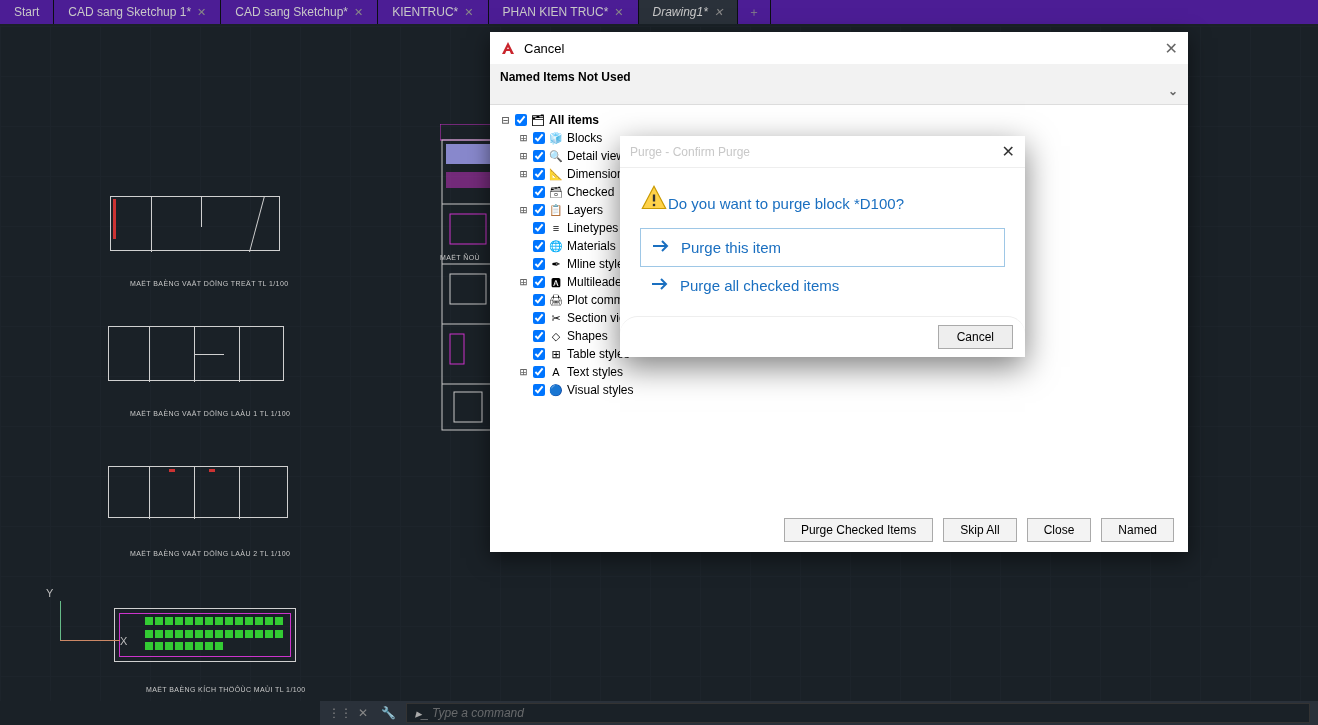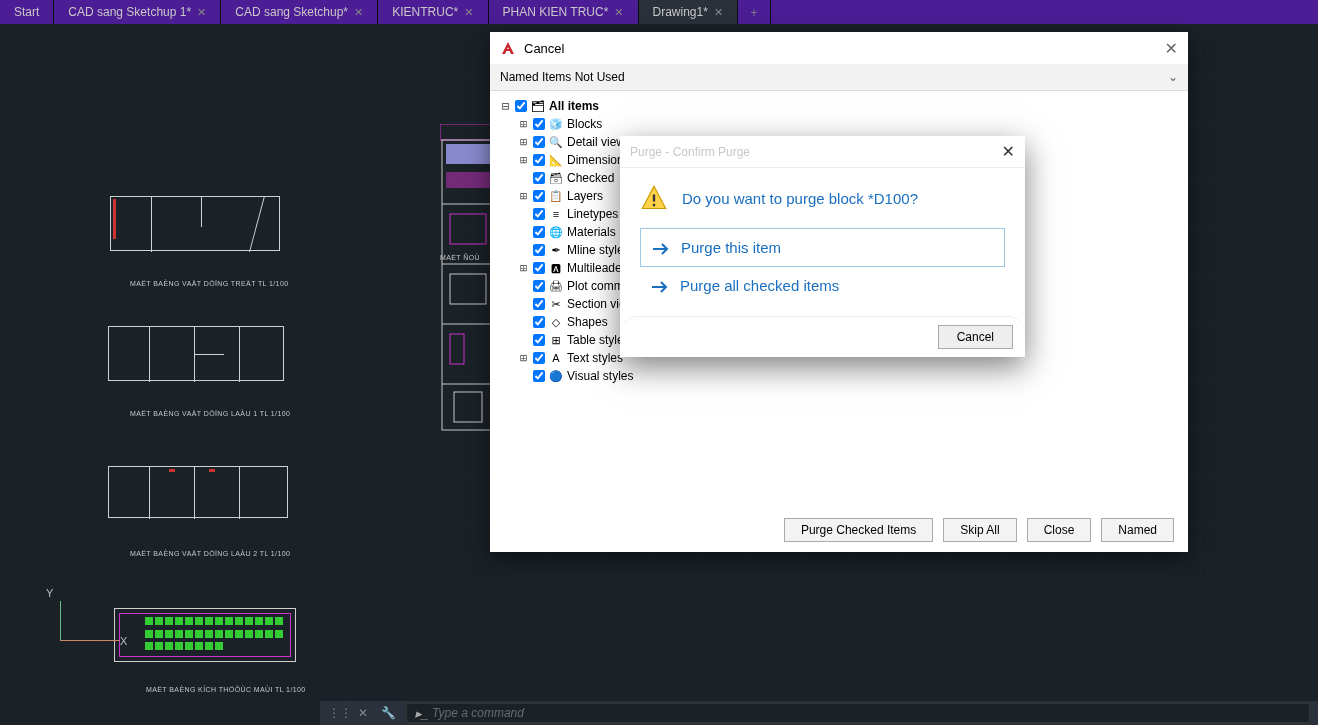--- a/index.html
+++ b/index.html
@@ -1,21 +1,21 @@
 <!DOCTYPE html>
 <html><head>
 <meta charset="utf-8">
 <style>
 * { box-sizing: border-box; margin: 0; padding: 0; font-family: "Segoe UI", Tahoma, sans-serif; }
 body { width: 1318px; height: 725px; background: #1a2127; overflow: hidden; position: relative; color: #c8c8c8; }
 
 
 .tabbar { display:flex; height:24px; background:#4c1d95; }
 .tab { display:flex; align-items:center; gap:6px; padding:0 14px; font-size:12px; color:#c8c8c8; border-right:1px solid #0b0f13; cursor:pointer; }
-.tab.active { background:#2a313a; }
+.tab.active { background:#2a313a;font-style:italic; }
 .tab .x { font-size:11px; color:#888; }
 .tab.add { padding:0 10px; color:#888;}
 
 
 .viewlabel { position:absolute; top:30px; left:2px; font-size:12px; color:#c8c8c8; }
 
 
 .canvas { position:absolute; top:26px; left:0; right:0; bottom:24px; background:#1a2127; }
 .grid { position:absolute; inset:0; background-image:
   linear-gradient(#232c35 1px, transparent 1px),
@@ -40,21 +40,21 @@
 .purge { position:absolute; left:490px; top:32px; width:698px; height:520px; background:#fff; box-shadow:0 6px 20px rgba(0,0,0,.5); color:#000; }
 .purge-title { display:flex; align-items:center; height:32px; padding:0 10px; font-size:13px; }
 .purge-title .logo { width:16px; height:16px; margin-right:8px; display:inline-flex; align-items:center; justify-content:center; }
 .purge-title .logo svg { display:block; }
 .purge-title .close { margin-left:auto; font-size:16px; color:#666; cursor:pointer; }
 
 .btnrow { display:flex; gap:10px; padding:8px 14px; border-bottom:1px solid #ddd; }
 .tbtn { height:30px; padding:0 24px; background:#f3f3f3; border:1px solid #bbb; font-size:12px; cursor:pointer; }
 .tbtn.active { background:#d6e9f8; border-color:#5a9bd4; }
 
-.section-head { display:flex; align-items:flex-start; padding:6px 10px; background:#f2f2f2; border-bottom:1px solid #ddd; font-weight:400; font-size:12px; }
+.section-head { display:flex; align-items:flex-start; padding:6px 10px; background:#f2f2f2; border-bottom:1px solid #ddd; font-weight:700; font-size:12px;flex-direction:column; }
 .section-head .chev { margin-left:auto; color:#666; font-size:12px; }
 
 .main-split { display:flex; }
 .treepane { width:260px; padding:6px 4px 6px 10px; }
 .rightpane { flex:1; padding:8px 14px; }
 
 .tree-item { display:flex; align-items:center; gap:4px; font-size:12px; height:18px; }
 .tree-item input { width:12px; height:12px; }
 .tree-item .ic { width:14px; height:14px; display:inline-flex; align-items:center; justify-content:center; font-size:11px; }
 .tree-item.root { font-weight:600; }
@@ -63,24 +63,24 @@
 .exp { width:11px; text-align:center; color:#666; font-family:monospace; }
 
 .footer-btns { position:absolute; bottom:10px; right:14px; display:flex; gap:10px; }
 .dbtn { height:24px; padding:0 16px; background:#f3f3f3; border:1px solid #aaa; font-size:12px; cursor:pointer; }
 
 
 .confirm { position:absolute; left:620px; top:136px; width:405px; background:#fff; box-shadow:0 10px 30px rgba(0,0,0,.5); z-index:20; }
 .confirm-title { display:flex; align-items:center; padding:6px 10px; font-size:12px; border-bottom:1px solid #eee;}
 .confirm-title .close { margin-left:auto; font-size:16px; color:#333; cursor:pointer; }
 .confirm-body { padding:16px 20px 12px 20px; }
-.warn-row { display:flex; gap:14px; align-items:center; margin-bottom:16px; }
+.warn-row { display:flex; align-items:flex-end; margin-bottom:16px; }
 .warn-ic { width:28px; height:28px; }
 .warn-q { font-size:15px; color:#1a6fc0; }
-.opt { display:flex; align-items:flex-end; gap:10px; padding:10px 12px; font-size:15px; color:#1a6fc0; cursor:pointer; }
+.opt { display:flex; align-items:flex-start; gap:10px; padding:10px 12px; font-size:15px; color:#1a6fc0; cursor:pointer; }
 .opt.first { border:1px solid #9ec7e6; }
 .opt .arrow svg { display:block; }
 .confirm-foot { padding:8px 12px; border-top:1px solid #eee; display:flex; justify-content:flex-end;border-radius:18px; }
 .cancel-btn { height:24px; padding:0 18px; background:#eee; border:1px solid #aaa; font-size:12px; cursor:pointer; }
 
 
 .cmdbar { position:absolute; left:320px; right:0; bottom:0; height:24px; background:#2a313a; display:flex; align-items:center; gap:8px; padding:0 8px;}
 .cmd-ic { color:#aaa; font-size:13px; }
 .cmd-input { flex:1; background:#1a2127; border:1px solid #333; height:20px; color:#888; font-size:12px; font-style:italic; padding:0 8px; display:flex; align-items:center;}
 .ctrl-ic { width:18px; color:#888; font-size:12px; text-align:center; }

